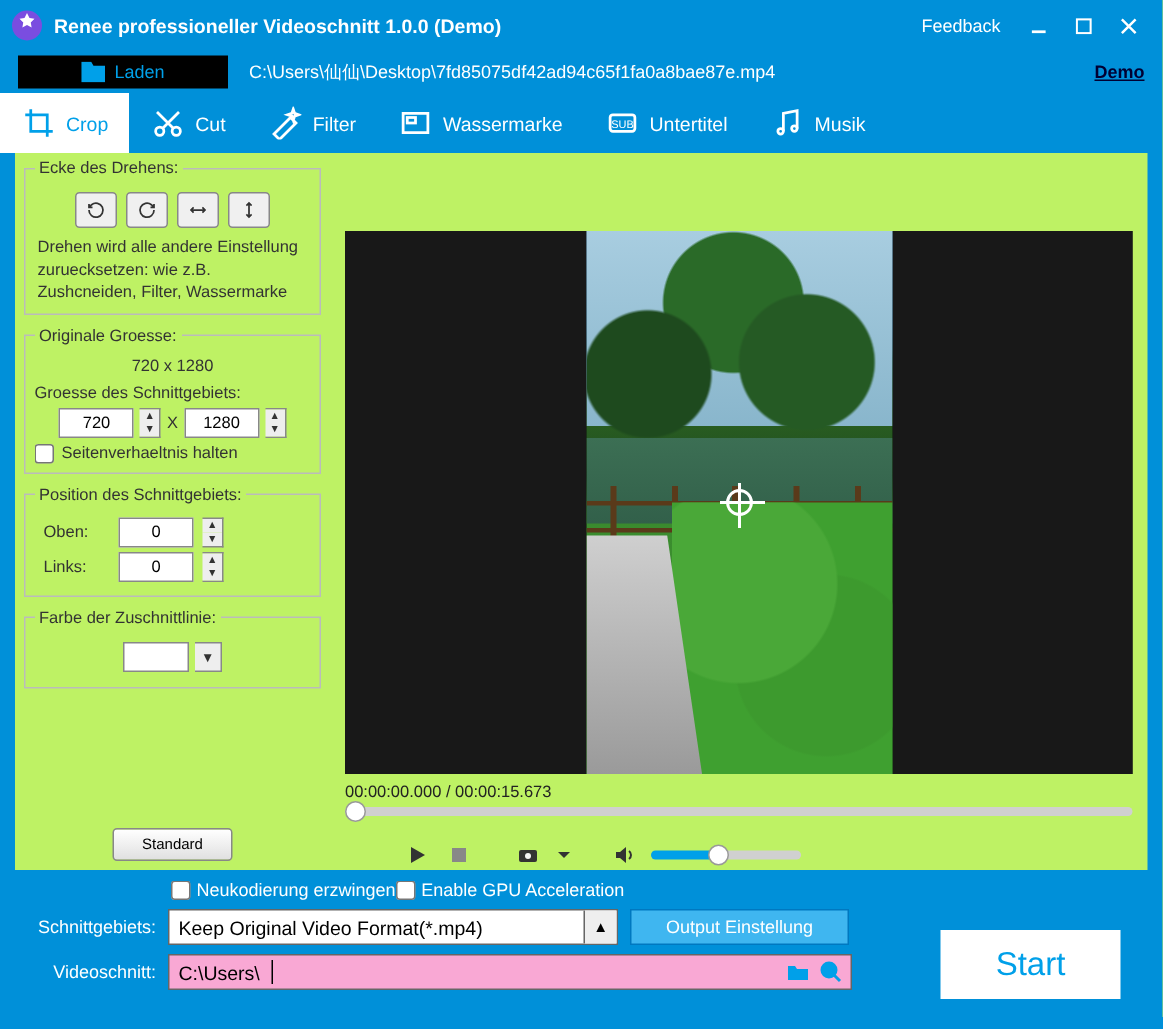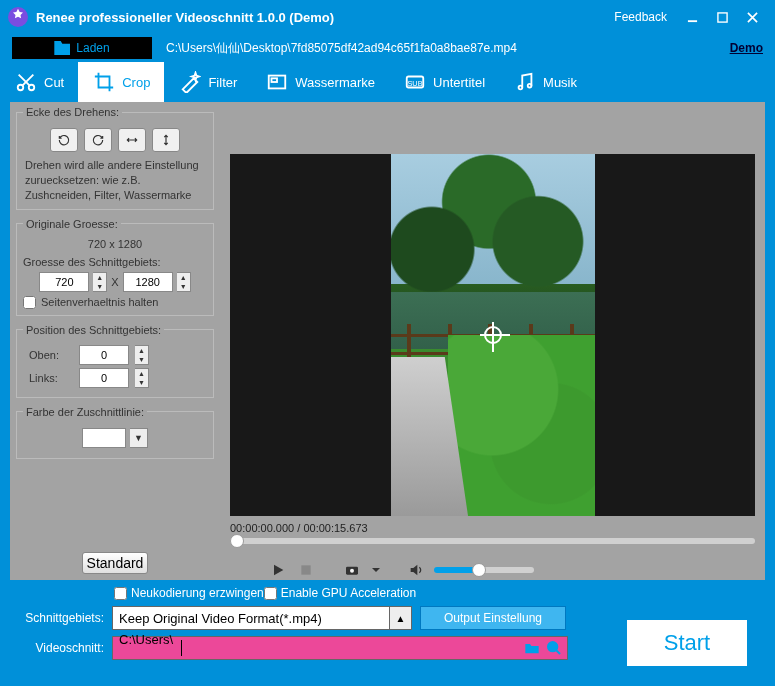--- a/index.html
+++ b/index.html
@@ -16,41 +16,41 @@
 .load-btn .folder-icon { width: 16px; height: 14px; background: #00a0e9; clip-path: polygon(0 0,40% 0,50% 20%,100% 20%,100% 100%,0 100%); }
 .filepath { color: #fff; font-size: 12px; flex: 1; }
 .demo-badge { color: #003; text-decoration: underline; font-weight: bold; font-size: 12px; cursor: pointer; }
 
 .tabbar { height: 40px; display: flex; align-items: stretch; }
 .tabbar .tab { display: flex; align-items: center; gap: 6px; padding: 0 14px; color: #fff; font-size: 13px; cursor: pointer; }
 .tabbar .tab.active { background: #fff; color: #00a0e9; }
 .tab .ticon { width: 24px; height: 24px; display: flex; align-items: center; justify-content: center; }
 .tab .ticon svg { width: 22px; height: 22px; }
 
-.workarea { background: #a3a3a3; margin: 0 10px; height: 478px; display: flex; color: #333; }
+.workarea { background: #bef264; margin: 0 10px; height: 478px; display: flex; color: #333; }
 .leftpanel { width: 210px; display: flex; flex-direction: column; }
 .leftpanel fieldset { border: 1px solid #bbb; margin: 4px 6px; padding: 6px 6px; font-size: 11px; }
 .leftpanel legend { font-size: 11px; padding: 0 3px; }
 .rotate-btns { display: flex; gap: 6px; justify-content: center; margin: 4px 0 6px; }
 .rotate-btns button { width: 28px; height: 24px; border: 1px solid #888; background: #f0f0f0; border-radius: 3px; cursor: pointer; display: flex; align-items: center; justify-content: center; }
 .rotate-btns button svg { width: 14px; height: 14px; }
 .hint { font-size: 11px; line-height: 1.35; padding: 0 2px; }
 .size-row { display: flex; align-items: center; gap: 4px; margin: 4px 0; font-size: 11px; justify-content: center; }
 .spinner { width: 50px; height: 20px; border: 1px solid #888; background: #fff; text-align: center; font-size: 11px; }
 .spin-btns { width: 14px; height: 20px; display: flex; flex-direction: column; border: 1px solid #888; border-left: none; }
 .spin-btns div { flex: 1; display: flex; align-items: center; justify-content: center; background: #eee; font-size: 7px; cursor: pointer; }
 .pos-row { display: flex; align-items: center; gap: 6px; margin: 3px 0; font-size: 11px; }
 .pos-row .plbl { width: 50px; padding-left: 6px; }
 .checkbox-row { display: flex; align-items: center; gap: 5px; font-size: 11px; margin-top: 4px; }
 .checkbox-row input { margin: 0; }
 .color-row { display: flex; align-items: center; gap: 4px; justify-content: center; margin: 4px 0; }
 .color-swatch { width: 44px; height: 20px; background: #fff; border: 1px solid #888; }
 .color-drop { width: 18px; height: 20px; border: 1px solid #888; border-left: none; background: #eee; display: flex; align-items: center; justify-content: center; font-size: 9px; cursor: pointer; }
 .flexfill { flex: 1; }
-.std-btn { width: 66px; height: 22px; border: 1px solid #888; background: linear-gradient(#fff,#e0e0e0); border-radius: 3px; font-size: 14px; cursor: pointer; margin: 6px auto; display: block; }
+.std-btn { width: 80px; height: 22px; border: 1px solid #888; background: linear-gradient(#fff,#e0e0e0); border-radius: 3px; font-size: 10px; cursor: pointer; margin: 6px auto; display: block; }
 
 .preview { flex: 1; display: flex; flex-direction: column; padding: 4px 10px 0 10px; justify-content: flex-end; }
 .videobox { height: 362px; background: #000; position: relative; display: flex; }
 .videobox .blackside { flex: 1; background: #181818; }
 .videobox .frame { width: 204px; background: linear-gradient(#7ab0d0 0%, #5090b0 18%, #2a6020 34%, #1f4a22 45%, #3a8a2e 52%, #3fa030 100%); position: relative; overflow: hidden; }
 .crosshair { position: absolute; left: 50%; top: 50%; width: 18px; height: 18px; border: 2px solid #fff; border-radius: 50%; transform: translate(-50%,-50%); }
 .crosshair:before, .crosshair:after { content:''; position:absolute; background:#fff; }
 .crosshair:before { left:50%; top:-6px; width:2px; height:30px; transform: translateX(-50%); }
 .crosshair:after { top:50%; left:-6px; height:2px; width:30px; transform: translateY(-50%); }
 .timecode { font-size: 11px; color: #222; margin-top: 6px; }
@@ -69,21 +69,21 @@
 .gpu-badges { display: flex; gap: 4px; }
 .gpu-badges .b { height: 18px; background: #000; color: #fff; border-radius: 3px; padding: 0 6px; display: flex; align-items: center; font-size: 10px; font-weight: bold; gap: 3px; }
 .gpu-badges .b .eye { width: 12px; height: 8px; border: 1.5px solid #888; border-radius: 50%; }
 
 .out-row { display: flex; align-items: center; gap: 8px; margin: 6px 0; }
 .out-row .olabel { width: 90px; color: #fff; text-align: right; }
 .combo { flex: 1; height: 24px; background: #fff; border: 1px solid #666; color: #000; display: flex; align-items: center; padding: 0 6px; font-size: 13px; position: relative; }
 .combo .drop { position: absolute; right: 0; top: 0; width: 22px; height: 100%; border-left: 1px solid #666; background: #eee; display: flex; align-items: center; justify-content: center; font-size: 10px; cursor: pointer; }
 .out-settings-btn { width: 146px; height: 24px; background: #3fb6f0; border: 1px solid #0078c0; color: #fff; font-size: 12px; cursor: pointer; }
 .start-btn { position: absolute; right: 28px; bottom: 20px; width: 120px; height: 46px; background: #fff; color: #00a0e9; font-size: 22px; border: none; cursor: pointer; }
-.folder-input { flex: 1; height: 24px; background: #ec4899; border: 1px solid #666; color: #000; padding: 0 6px 12px 6px; font-size: 13px; display: flex; align-items: flex-end; position: relative; }
+.folder-input { flex: 1; height: 24px; background: #f9a8d4; border: 1px solid #666; color: #000; padding: 0 6px 0 6px; font-size: 13px; display: flex; align-items: center; position: relative; }
 .folder-input .tail-icons { position: absolute; right: 4px; top: 2px; display: flex; gap: 4px; }
 .folder-input .tail-icons div { width: 18px; height: 18px; display: flex; align-items: center; justify-content: center; cursor: pointer; }
 .folder-input .tail-icons svg { fill: #00a0e9; }
 .caret { position: absolute; left: 68px; top: 3px; width: 1px; height: 16px; background: #000; }
 
 
 .frame .sky{position:absolute;inset:0 0 64% 0;background:linear-gradient(#a8cde0,#89b6cc);}
 .frame .trees{position:absolute;left:0;top:0;width:100%;height:44%;background:radial-gradient(circle at 20% 60%,#1e4a1e 0 22%,transparent 23%),radial-gradient(circle at 72% 55%,#255a24 0 26%,transparent 27%),radial-gradient(circle at 48% 30%,#2a6a28 0 30%,transparent 31%);}
 .frame .water{position:absolute;left:0;top:38%;width:100%;height:16%;background:linear-gradient(#3c6f54,#32604a);}
 .frame .path{position:absolute;left:0;bottom:0;width:38%;height:44%;background:linear-gradient(#cfcfcf,#9a9a9a);clip-path:polygon(0 0,70% 0,100% 100%,0 100%);}
@@ -123,37 +123,37 @@
 <div class="toolbar-row1">
   <button class="load-btn">
       <span class="folder-icon"></span>
       <span>Laden</span>
     </button>
   <div class="filepath">C:\Users\仙仙\Desktop\7fd85075df42ad94c65f1fa0a8bae87e.mp4</div>
   <div class="demo-badge">Demo</div>
 </div>
 
 <div class="tabbar">
+  <div class="tab active">
+      <span class="ticon">
+        <svg viewBox="0 0 24 24" fill="none" stroke="#00a0e9" stroke-width="2">
+          <path d="M6 2v16h16M2 6h16v16"></path>
+        </svg>
+      </span>
+      <span>Crop</span>
+    </div>
   <div class="tab">
       <span class="ticon">
         <svg viewBox="0 0 24 24" fill="none" stroke="#fff" stroke-width="2">
           <circle cx="6" cy="18" r="3"></circle>
           <circle cx="18" cy="18" r="3"></circle>
           <path d="M8 16L20 4M16 16L4 4"></path>
         </svg>
       </span>
       <span>Cut</span>
-    </div>
-  <div class="tab active">
-      <span class="ticon">
-        <svg viewBox="0 0 24 24" fill="none" stroke="#00a0e9" stroke-width="2">
-          <path d="M6 2v16h16M2 6h16v16"></path>
-        </svg>
-      </span>
-      <span>Crop</span>
     </div>
   <div class="tab">
       <span class="ticon">
         <svg viewBox="0 0 24 24" fill="none" stroke="#fff" stroke-width="2">
           <path d="M4 20L16 8l4 4L8 24zM18 2l1 3 3 1-3 1-1 3-1-3-3-1 3-1z"></path>
         </svg>
       </span>
       <span>Filter</span>
     </div>
   <div class="tab">

